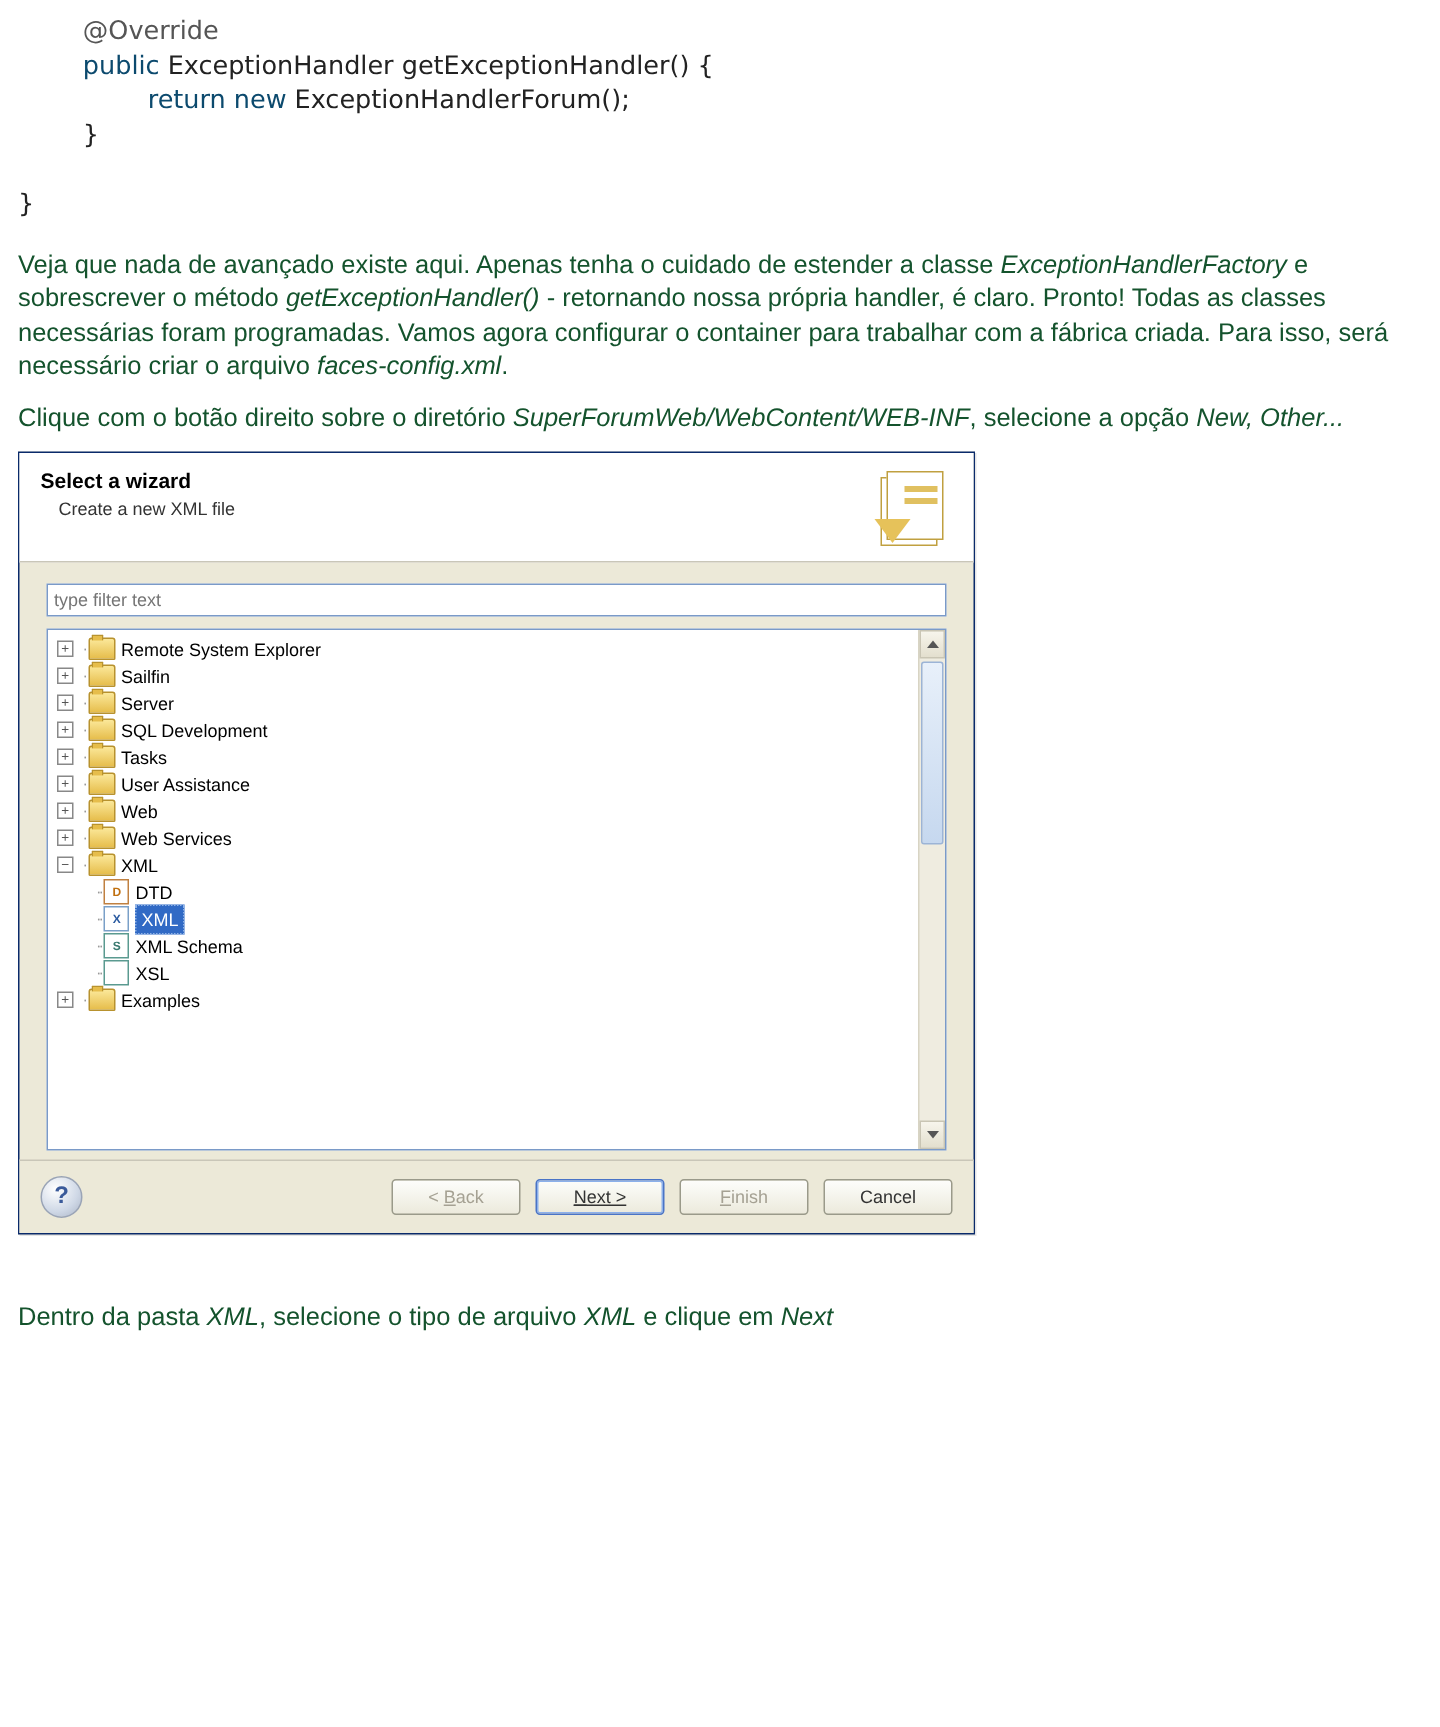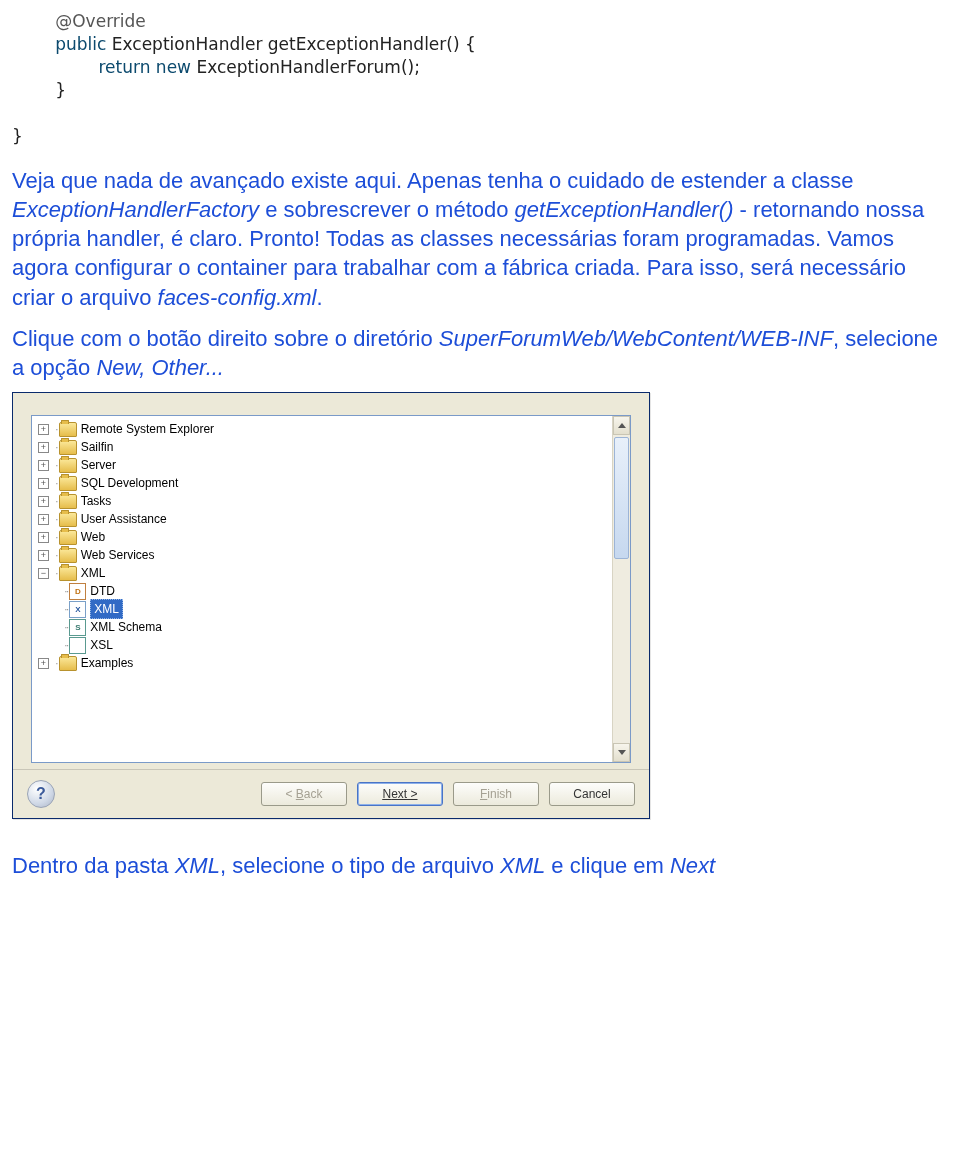--- a/index.html
+++ b/index.html
@@ -15,24 +15,24 @@
   .code {
     font-family: "DejaVu Sans", Arial, sans-serif;
     font-size: 17px;
     line-height: 1.35;
     margin-bottom: 18px;
     white-space: pre;
   }
   .kw-dark { color: #555; }
   .kw-red { color: #0c4a6e; }
   .para {
-    font-size: 22px;
+    font-size: 17px;
     line-height: 1.33;
     margin: 12px 0 10px 0;
-    color: #1d4ed8;
+    color: #14532d;
   }
   .mono-it { font-style: italic; }
 
   
   .dialog {
     width: 636px;
     border: 1px solid #0a2a6b;
     background: #ece9d8;
     font-family: Tahoma, Arial, sans-serif;
     font-size: 12px;
@@ -195,22 +195,35 @@
 <p class="para">
   <span>Veja que nada de avançado existe aqui. Apenas tenha o cuidado de estender a classe </span><span class="mono-it">ExceptionHandlerFactory</span><span> e sobrescrever o método </span><span class="mono-it">getExceptionHandler()</span><span> - retornando nossa própria handler, é claro. Pronto! Todas as classes necessárias foram programadas. Vamos agora configurar o container para trabalhar com a fábrica criada. Para isso, será necessário criar o arquivo </span><span class="mono-it">faces-config.xml</span><span>.</span>
 </p>
 
 <p class="para">
   <span>Clique com o botão direito sobre o diretório </span><span class="mono-it">SuperForumWeb/WebContent/WEB-INF</span><span>, selecione a opção </span><span class="mono-it">New, Other...</span>
 </p>
 
 <div class="dialog">
 
+  <div class="header">
+    <div class="header-text">
+      <h2>Select a wizard</h2>
+      <p>Create a new XML file</p>
+    </div>
+    <div class="header-icon">
+      <div class="sheet"></div>
+        <div class="dbar"></div>
+        <div class="dbar dbar2"></div>
+        <div class="arrow"></div>
+    </div>
+  </div>
 
   <div class="body">
+    <input class="textfield" placeholder="type filter text" style="">
 
     <div class="tree-wrap">
       <div class="tree" id="tree">
           <div class="node">
             <span class="indent" style="width: 0px;"></span>
             <span class="exp">+</span>
             <span class="dotline">·</span>
             <span class="folder"></span>
             <span>Remote System Explorer</span>
           </div>
@@ -315,15 +328,15 @@
   <div class="footer">
     <div class="help">?</div>
     <div class="footer-spacer"></div>
     <button class="btn disabled"><span>&lt; </span><u>B</u><span>ack</span></button>
     <button class="btn default"><u>N</u><span>ext &gt;</span></button>
     <button class="btn disabled"><u>F</u><span>inish</span></button>
     <button class="btn">Cancel</button>
   </div>
 </div>
 
-<p class="para" style="margin-top:32px;">
+<p class="para" style="margin-top:44px;">
   <span>Dentro da pasta </span><span class="mono-it">XML</span><span>, selecione o tipo de arquivo </span><span class="mono-it">XML</span><span> e clique em </span><span class="mono-it">Next</span>
 </p>
 
 </body></html>

